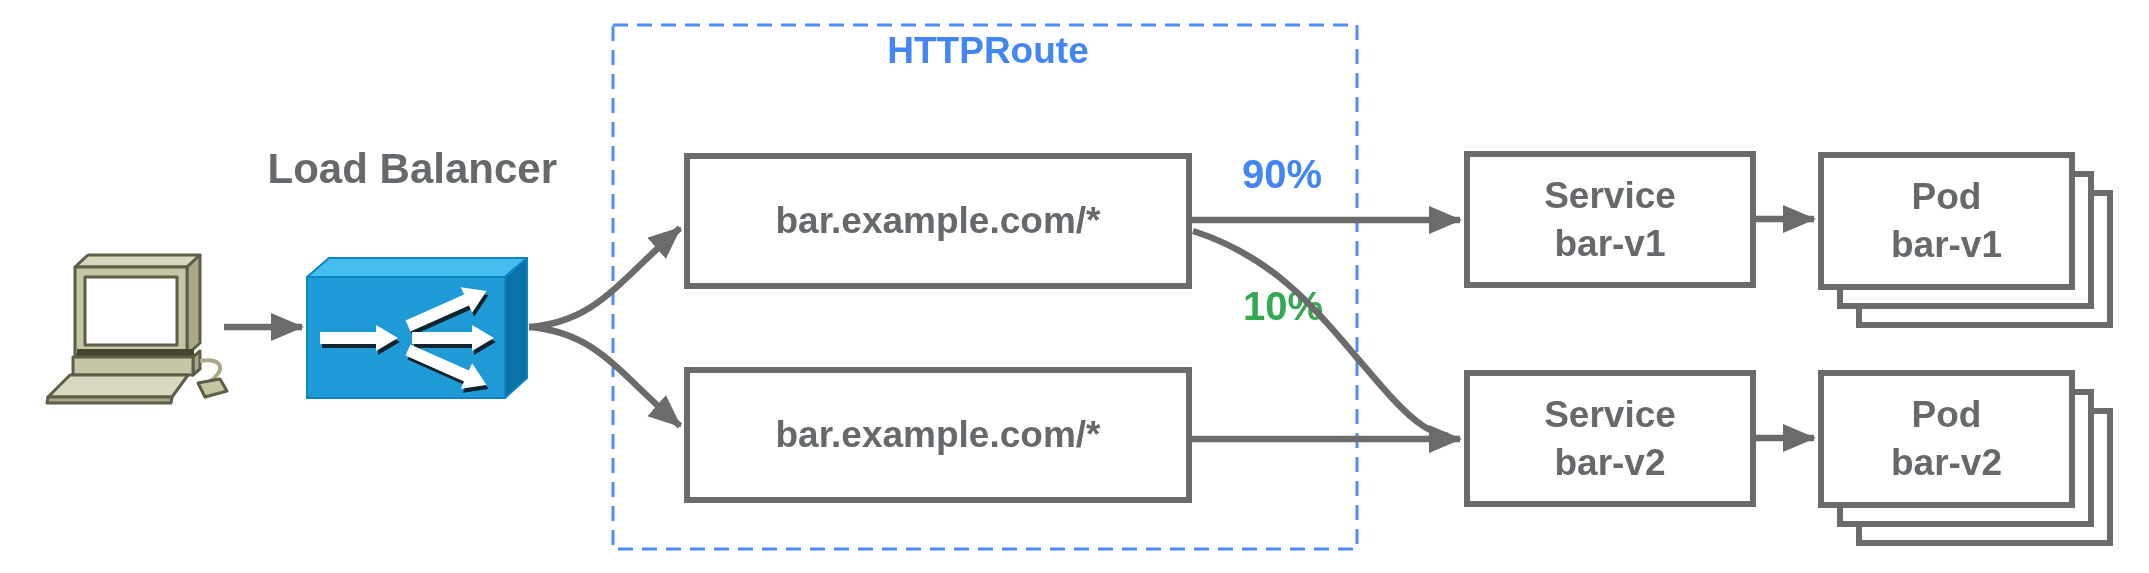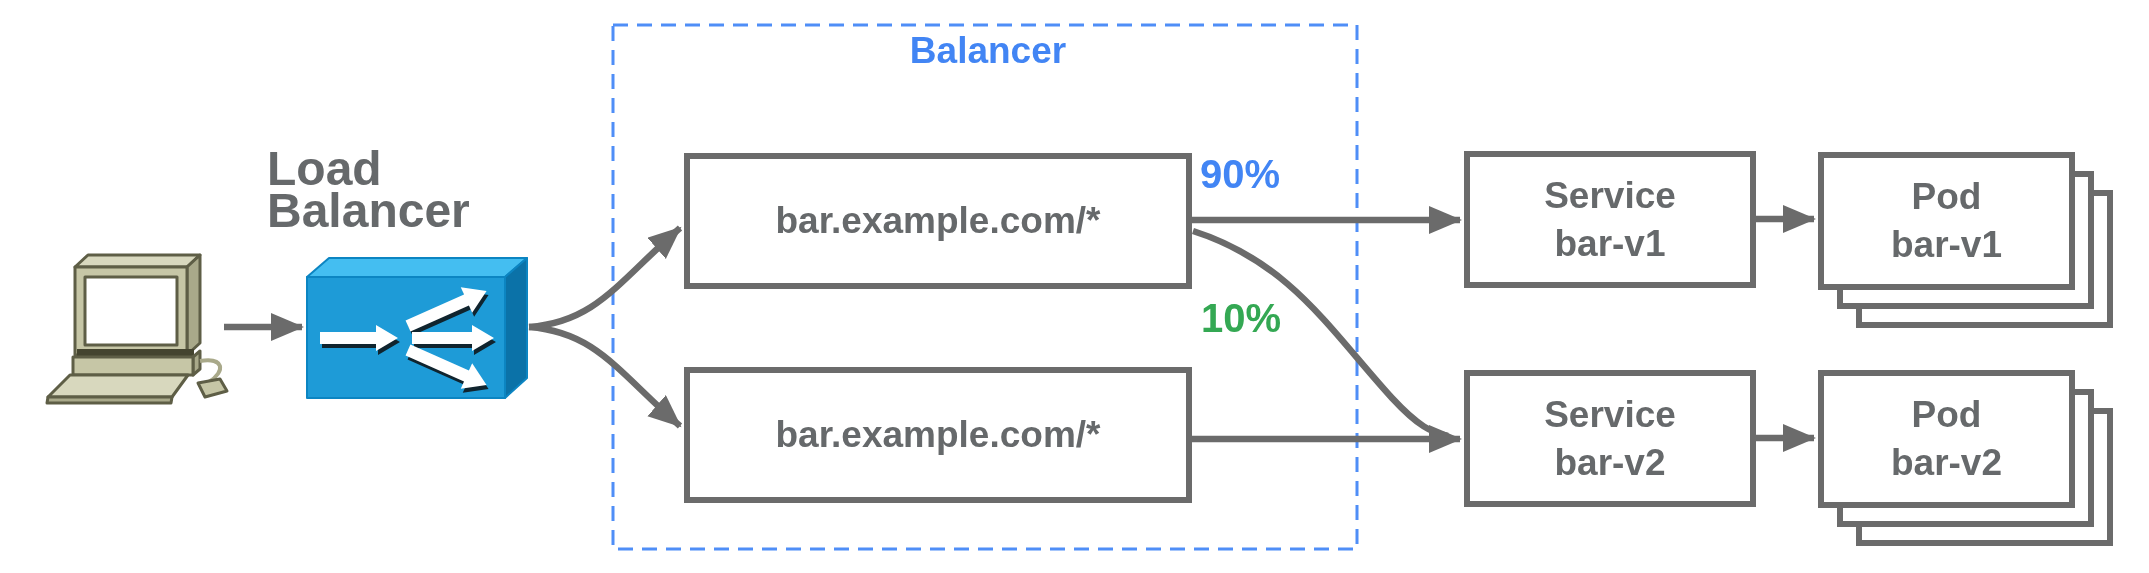--- a/index.html
+++ b/index.html
@@ -2,25 +2,25 @@
 <html><head>
 <meta charset="utf-8">
 <style>
   html,body{margin:0;padding:0;background:#ffffff;}
   .canvas{
     position:relative;width:2149px;height:573px;background:#ffffff;overflow:hidden;
     font-family:"Liberation Sans",sans-serif;font-weight:bold;
   }
   .canvas *{box-sizing:border-box;}
   
-  .lb-label{position:absolute;left:267px;top:148px;width:300px;text-align:left;
-    font-size:48px;line-height:42px;color:#66696b;}
+  .lb-label{position:absolute;left:257px;top:148px;width:300px;text-align:right;
+    font-size:42px;line-height:42px;color:#66696b;}
   .title{position:absolute;left:738px;top:27px;width:500px;text-align:center;
     font-size:37px;line-height:47px;color:#4285F4;}
-  .weight{position:absolute;width:130px;text-align:left;font-size:40px;line-height:44px;padding-left:8px;}
+  .weight{position:absolute;width:130px;text-align:right;font-size:40px;line-height:44px;padding-left:8px;}
   .blue{color:#4285F4;}
   .green{color:#34A853;}
   
   .node{position:absolute;border:6px solid #6b6b6b;background:#ffffff;
     display:flex;flex-direction:column;align-items:center;justify-content:center;
     text-align:center;}
   .node .line{font-size:37px;line-height:48px;color:#66696b;}
   #rule1{left:684px;top:153px;width:508px;height:136px;}
   #rule2{left:684px;top:367px;width:508px;height:136px;}
   #svc1{left:1464px;top:151px;width:292px;height:137px;}
@@ -35,32 +35,32 @@
   svg.overlay{position:absolute;left:0;top:0;pointer-events:none;}
 </style>
 </head>
 <body>
 
 <div class="canvas">
 
   <div class="lb-label">Load Balancer</div>
 
   <div class="title">
-    <div>Balancer</div>
+    <div>HTTPRoute</div>
   </div>
 
   <div class="node" id="rule1">
     <div class="line">bar.example.com/*</div>
   </div>
   <div class="node" id="rule2">
     <div class="line">bar.example.com/*</div>
   </div>
 
   <div class="weight blue" style="left:1192px;top:152px;">90%</div>
-  <div class="weight green" style="left:1193px;top:296px;">10%</div>
+  <div class="weight green" style="left:1193px;top:284px;">10%</div>
 
   <div class="node" id="svc1">
     <div class="line">Service</div>
     <div class="line blue">bar-v1</div>
   </div>
   <div class="node" id="svc2">
     <div class="line">Service</div>
     <div class="line green">bar-v2</div>
   </div>
 

